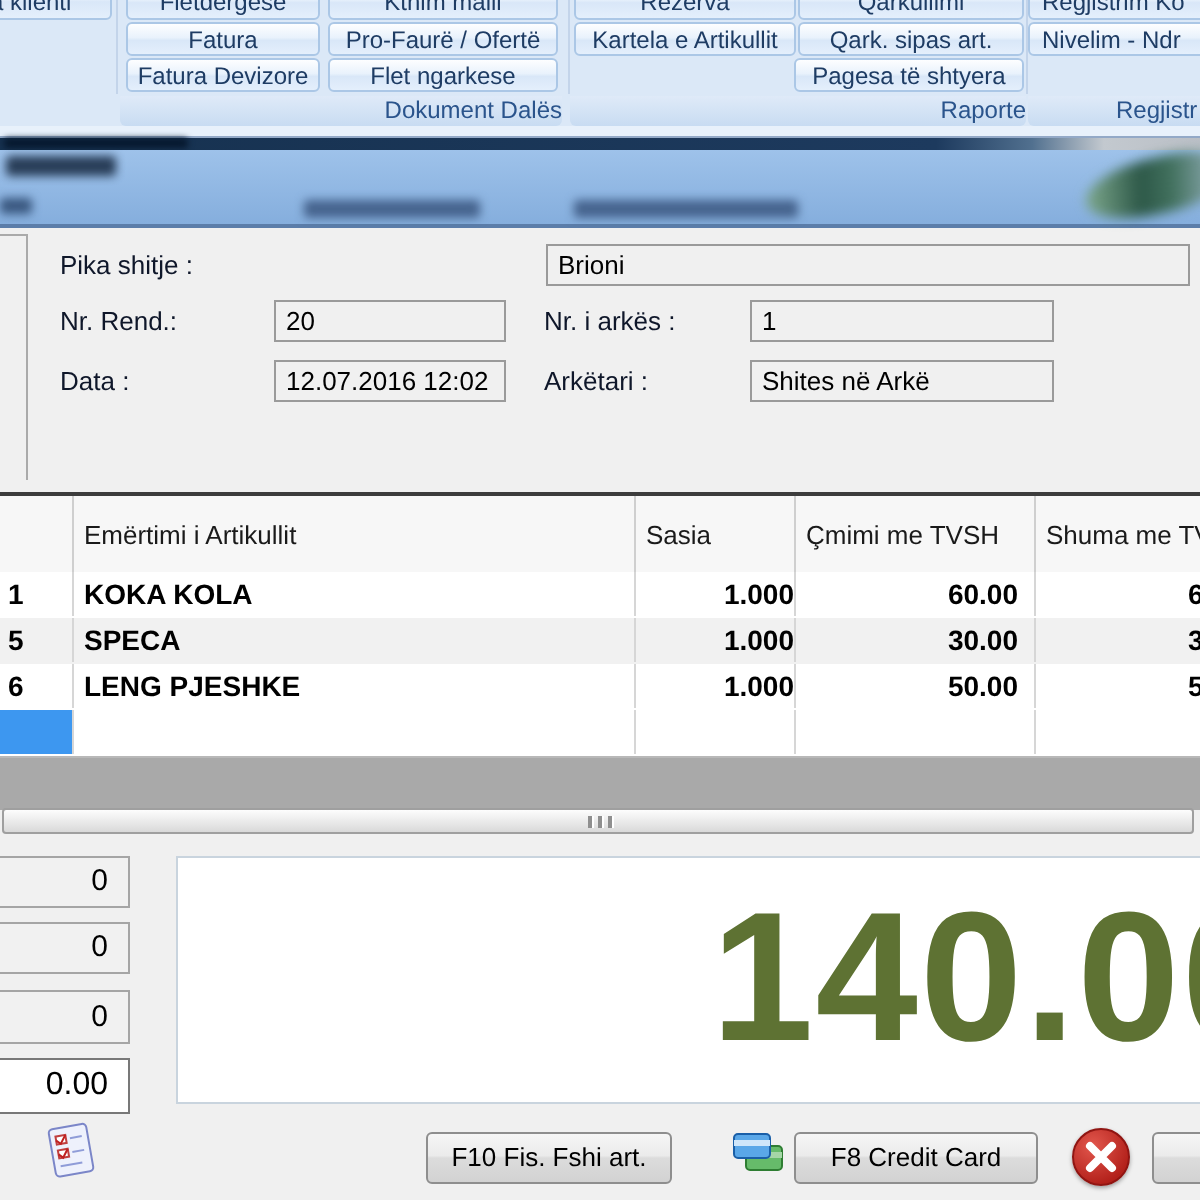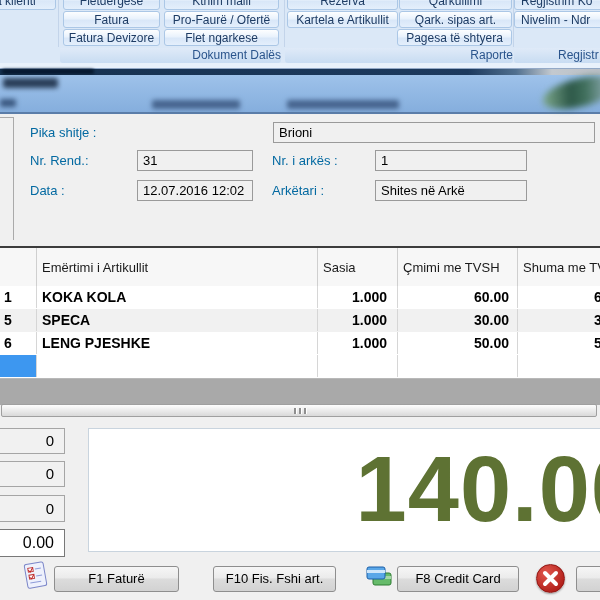--- a/index.html
+++ b/index.html
@@ -20,36 +20,36 @@
         text-align:right;white-space:nowrap;overflow:hidden;box-sizing:border-box}
 
   
   .titlebar{left:0;top:69px;width:600px;height:6px;
             background:linear-gradient(90deg,#16314f,#1d3a5e 78%,#51708f 86%,#c3c9cf 92%,#babfc6)}
   .bluepanel{left:0;top:75px;width:600px;height:37px;
              background:linear-gradient(#9ec2ea,#85aedd);border-bottom:2px solid #5b7da9}
   .blob{filter:blur(2.5px);border-radius:2px}
 
   
-  .label{font-size:13px;color:#0369a1;white-space:nowrap}
+  .label{font-size:13px;color:#0f172a;white-space:nowrap}
   .inp{border:1px solid #9a9a9a;background:#f0f0f0;font-size:13px;color:#000;
        padding:0 5px;white-space:nowrap;overflow:hidden;box-sizing:border-box;line-height:19px}
 
   
   .tborder{left:0;top:246px;width:600px;height:2px;background:#3c3c3c}
   .thead{left:0;top:248px;width:660px;height:38px;background:#f7f7f7;border-bottom:1px solid #bdbdbd}
   .hc{position:absolute;top:0;height:38px;border-right:1px solid #cfcfcf;font-size:13px;
       color:#1a1a1a;display:flex;align-items:center;box-sizing:border-box;padding-left:5px}
   .trow{position:absolute;left:0;width:660px;height:23px;border-bottom:1px solid #dcdcdc;background:#fff}
   .trow.alt{background:#f1f1f1}
   .cell{position:absolute;top:0;height:22px;line-height:22px;font-weight:bold;font-size:14px;
         color:#000;box-sizing:border-box;border-right:1px solid #d6d6d6;white-space:nowrap;overflow:hidden}
   .c0{left:0;width:37px;padding-left:4px}
   .c1{left:37px;width:281px;padding-left:5px}
-  .c2{left:318px;width:80px;text-align:right;padding-right:10px}
+  .c2{left:318px;width:80px;text-align:right;}
   .c3{left:398px;width:120px;text-align:right;padding-right:8px}
   .c4{left:518px;width:142px;text-align:right;padding-right:30px}
 
   .graystrip{left:0;top:378px;width:600px;height:26px;background:#a9a9a9;border-top:1px solid #b8b8b8}
   .splitter{left:1px;top:404px;width:596px;height:13px;background:linear-gradient(#fdfdfd,#d9d9d9);
             border:1px solid #9f9f9f;border-radius:2px;box-sizing:border-box}
   .grip{position:absolute;top:3px;width:2px;height:6px;background:#8f8f8f;border-right:1px solid #fff}
 
   
   .sinp{border:1px solid #a5a5a5;background:#f1f1f1;font-size:15px;text-align:right;
@@ -114,21 +114,21 @@
                 background:linear-gradient(100deg,#86b194,#2d5848 40%,#41705d 60%,#a4bccb)"></div>
   </div>
 
   <div class="abs" style="left:0;top:117px;width:14px;height:1px;background:#aaa"></div>
   <div class="abs" style="left:13px;top:117px;width:1px;height:123px;background:#aaa"></div>
 
   <div class="abs label" style="left:30px;top:122px;line-height:21px">Pika shitje :</div>
   <div class="abs inp" style="left:273px;top:122px;width:322px;height:21px">Brioni</div>
 
   <div class="abs label" style="left:30px;top:150px;line-height:21px">Nr. Rend.:</div>
-  <div class="abs inp" style="left:137px;top:150px;width:116px;height:21px">31</div>
+  <div class="abs inp" style="left:137px;top:150px;width:116px;height:21px">20</div>
   <div class="abs label" style="left:272px;top:150px;line-height:21px">Nr. i arkës :</div>
   <div class="abs inp" style="left:375px;top:150px;width:152px;height:21px">1</div>
 
   <div class="abs label" style="left:30px;top:180px;line-height:21px">Data :</div>
   <div class="abs inp" style="left:137px;top:180px;width:116px;height:21px">12.07.2016 12:02</div>
   <div class="abs label" style="left:272px;top:180px;line-height:21px">Arkëtari :</div>
   <div class="abs inp" style="left:375px;top:180px;width:152px;height:21px">Shites në Arkë</div>
 
   <div class="abs tborder"></div>
   <div class="abs thead">
@@ -193,21 +193,20 @@
         <path d="M7 9 l2 2 3-4" stroke="#c02020" fill="none"></path>
         <line x1="14" y1="9" x2="20" y2="9" stroke="#8f9cd8"></line>
         <rect x="7" y="14" width="5" height="4" fill="#fff" stroke="#c04040"></rect>
         <path d="M7 16 l2 2 3-4" stroke="#c02020" fill="none"></path>
         <line x1="14" y1="16" x2="20" y2="16" stroke="#8f9cd8"></line>
         <line x1="7" y1="22" x2="18" y2="22" stroke="#8f9cd8"></line>
       </g>
     </svg>
   </div>
 
-  <div class="abs btn" style="left:54px;top:566px;width:125px">F1 Faturë</div>
   <div class="abs btn" style="left:213px;top:566px;width:123px">F10 Fis. Fshi art.</div>
 
   <div class="abs" style="left:365px;top:565px;width:28px;height:24px">
     <svg width="28" height="24">
       <rect x="8" y="8" width="18" height="12" rx="2" fill="#66bb6a" stroke="#2e7d32"></rect>
       <rect x="8" y="11" width="18" height="3" fill="#a5d6a7"></rect>
       <rect x="2" y="2" width="18" height="12" rx="2" fill="#5aa7e8" stroke="#1a5fa8"></rect>
       <rect x="2" y="5" width="18" height="3" fill="#cfe6fa"></rect>
     </svg>
   </div>

